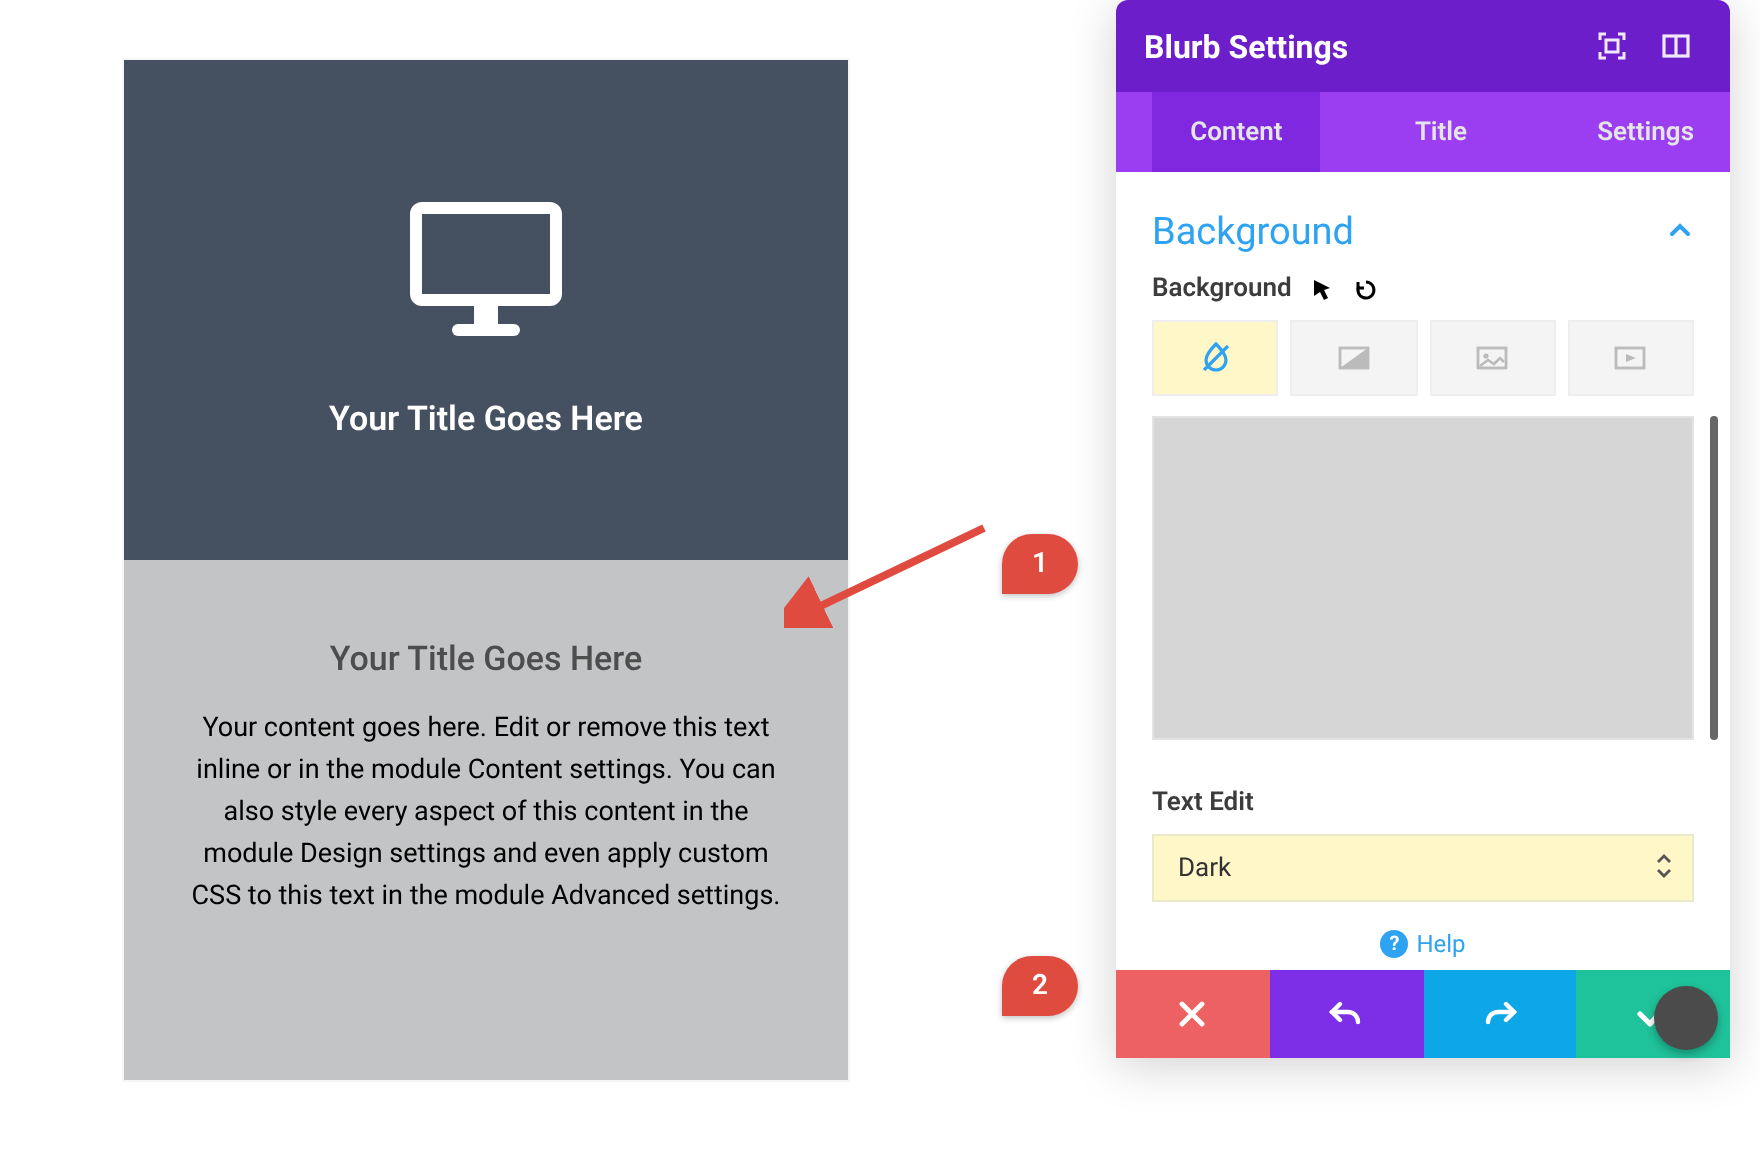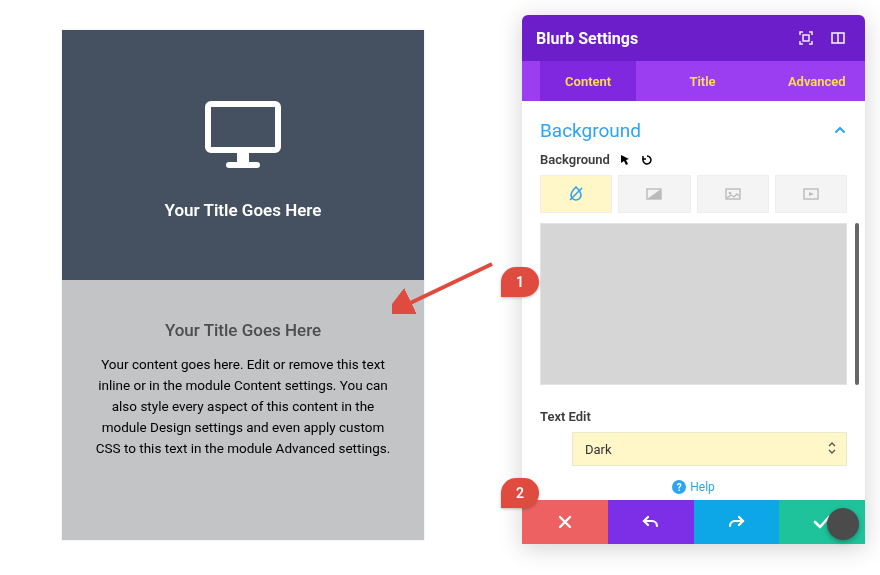--- a/index.html
+++ b/index.html
@@ -62,22 +62,22 @@
     top: 258px;
     width: 108px;
     height: 56px;
     pointer-events: none;
   }
 
   
   .panel {
     position: absolute;
     right: 15px;
-    top: 15px;
-    width: 343px;
+    top: 0;
+    width: 307px;
     box-shadow: 0 4px 24px rgba(0,0,0,0.18);
     border-radius: 6px 6px 0 0;
     background: #fff;
   }
   .panel-header {
     background: #6b1ec9;
     color: #fff;
     height: 46px;
     display: flex;
     align-items: center;
@@ -96,21 +96,21 @@
   .tabs {
     background: #9b3ef2;
     display:flex;
     height:40px;
   }
   .tab {
     flex:1;
     display:flex;
     align-items:center;
     justify-content:center;
-    color:#fde047;
+    color:#e5e5e5;
     font-size:13px;
     font-weight:600;
     cursor:pointer;
     margin-left:18px;
   }
   .tab.active {
     background:#8028e0;
   }
 
   .section {
@@ -185,21 +185,20 @@
     position:relative;
     background:#fff7c8;
     border:1px solid #e9e9cc;
     height:34px;
     display:flex;
     align-items:center;
     padding:0 12px;
     font-size:13px;
     color:#333;
     cursor:pointer;
-    margin-left:32px;
   }
   .select-wrap .updown {
     position:absolute;
     right:10px;
     color:#666;
     font-size:11px;
     line-height:1;
   }
 
   .help-row {
@@ -309,21 +308,21 @@
       <svg width="14" height="14" viewBox="0 0 14 14">
           <rect x="1" y="2" width="12" height="10" fill="none" stroke="#fff" stroke-width="1.6"></rect>
           <line x1="7" y1="2" x2="7" y2="12" stroke="#fff" stroke-width="1.6"></line>
         </svg>
     </div>
   </div>
 
   <div class="tabs">
     <div class="tab active">Content</div>
     <div class="tab">Title</div>
-    <div class="tab">Advanced</div>
+    <div class="tab">Settings</div>
   </div>
 
   <div class="section">
     <div class="section-header">
       <span>Background</span>
       <span class="chev">
         <svg width="14" height="14" viewBox="0 0 14 14">
             <path d="M3 9l4-4 4 4" stroke="#2ea3f2" stroke-width="2" fill="none" stroke-linecap="round"></path>
           </svg>
       </span>

